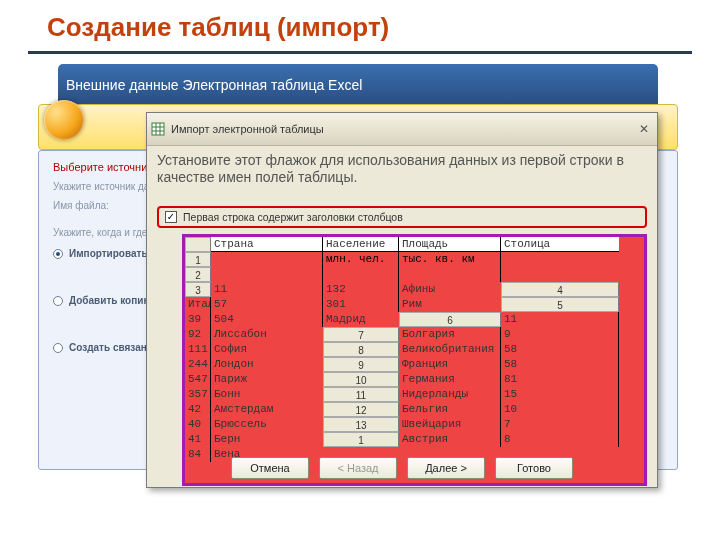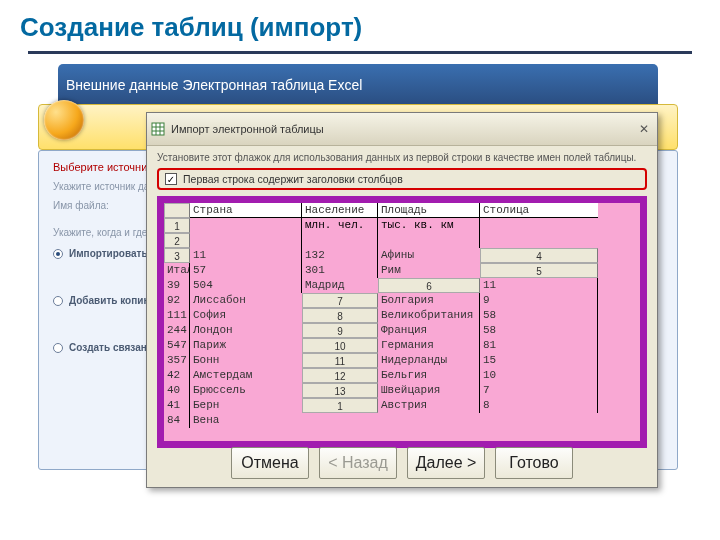--- a/index.html
+++ b/index.html
@@ -1,18 +1,18 @@
 <!DOCTYPE html>
 <html><head>
 <meta charset="utf-8">
 <style>
   * { box-sizing: border-box; margin: 0; padding: 0; }
   body { font-family: "Segoe UI", Tahoma, Arial, sans-serif; background: #fff; width: 720px; height: 540px; overflow: hidden; }
 
-  .slide-title { font-size: 26px; font-weight: bold; color: #0369a1; padding: 12px 28px 8px 20px; }
+  .slide-title { font-size: 26px; font-weight: bold; color: #c2410c; padding: 12px 28px 8px 28px; margin-left: 19px; }
   .title-rule { border: none; border-top: 3px solid #2a3a5a; margin: 0 28px 10px 28px; }
 
   .bg-stack { position: relative; margin: 0 28px; height: 430px; }
 
   
   .win-back {
     position: absolute; left: 30px; top: 0; width: 600px; height: 42px;
     background: linear-gradient(#3a6fb0, #2a4d80);
     border-radius: 5px 5px 0 0; color: #fff; font-size: 14px;
     display: flex; align-items: center; padding-left: 8px;
@@ -51,44 +51,44 @@
   .dlg-titlebar {
     height: 22px; background: linear-gradient(#f5f3e6, #d9d4bf);
     display: flex; align-items: center; font-size: 11px; color: #333;
     padding: 16px 4px; border-bottom: 1px solid #b7b29b;
   }
   .tb-icon { width: 14px; height: 14px; margin-right: 6px; display: inline-flex; align-items:center; justify-content:center; }
   .tb-spacer { flex: 1; }
   .tb-close { width: 18px; height: 16px; display:flex; align-items:center; justify-content:center; color:#555; font-size:12px; cursor:pointer; }
 
   .dlg-body { padding: 6px 10px 6px 10px; font-size: 10.5px; color: #333; }
-  .hint { color: #555; font-size: 10px; line-height: 1.2; margin-bottom: 4px; }
+  .hint { color: #555; font-size: 14px; line-height: 1.2; margin-bottom: 20px; }
 
   .checkbox-zone {
     border: 2px solid #d40000; border-radius: 4px;
     padding: 3px 6px; margin: 2px 0 6px 0;
     display: flex; align-items: center; gap: 6px;
   }
   .chk { width: 12px; height: 12px; border: 1px solid #555; background: #fff; display:inline-flex; align-items:center; justify-content:center; font-size:10px; color:#000; }
 
   
-  .grid-wrap { border: 7px solid #a21caf; background: #f9a8d4; height: 252px; overflow: hidden; }
+  .grid-wrap { border: 3px solid #a21caf; background: #ef4444; height: 252px; overflow: hidden; margin-left: 25px; }
   .grid { display: grid; grid-template-columns: 26px 112px 76px 102px 118px; font-family: "Courier New", monospace; font-size: 11px; }
   .gh { background: #fff; border-right: 1px solid #000; border-bottom: 1px solid #000; padding: 1px 3px; font-weight: normal; }
   .gc { border-right: 1px solid #000; padding: 0 3px; white-space: nowrap; overflow:hidden; height: 15px; line-height:15px; }
   .rownum { background: #ece9d8; border: 1px solid #aaa; border-right: 1px solid #7a7a7a; text-align:center; font-family: Tahoma, sans-serif; font-size: 10px; height:15px; line-height:15px; }
   .subhdr { color:#000; }
   .col-last { border-right: none; }
 
   .dlg-buttons {
     position: absolute; bottom: 8px; left: 0; right: 0;
     display: flex; justify-content: center; gap: 10px;
   }
   .btn {
-    min-width: 78px; height: 32px; font-size: 16px;
+    min-width: 78px; height: 22px; font-size: 11px;
     background: linear-gradient(#fdfdfb,#ece9d8); border: 1px solid #8b8b7a;
     border-radius: 2px; display:flex; align-items:center; justify-content:center;
     color: #222; cursor: pointer;
   }
   .btn.disabled { color: #9a9a92; cursor: default; }
 </style>
 </head>
 <body>
 
 <div class="slide-title">Создание таблиц (импорт)</div>

